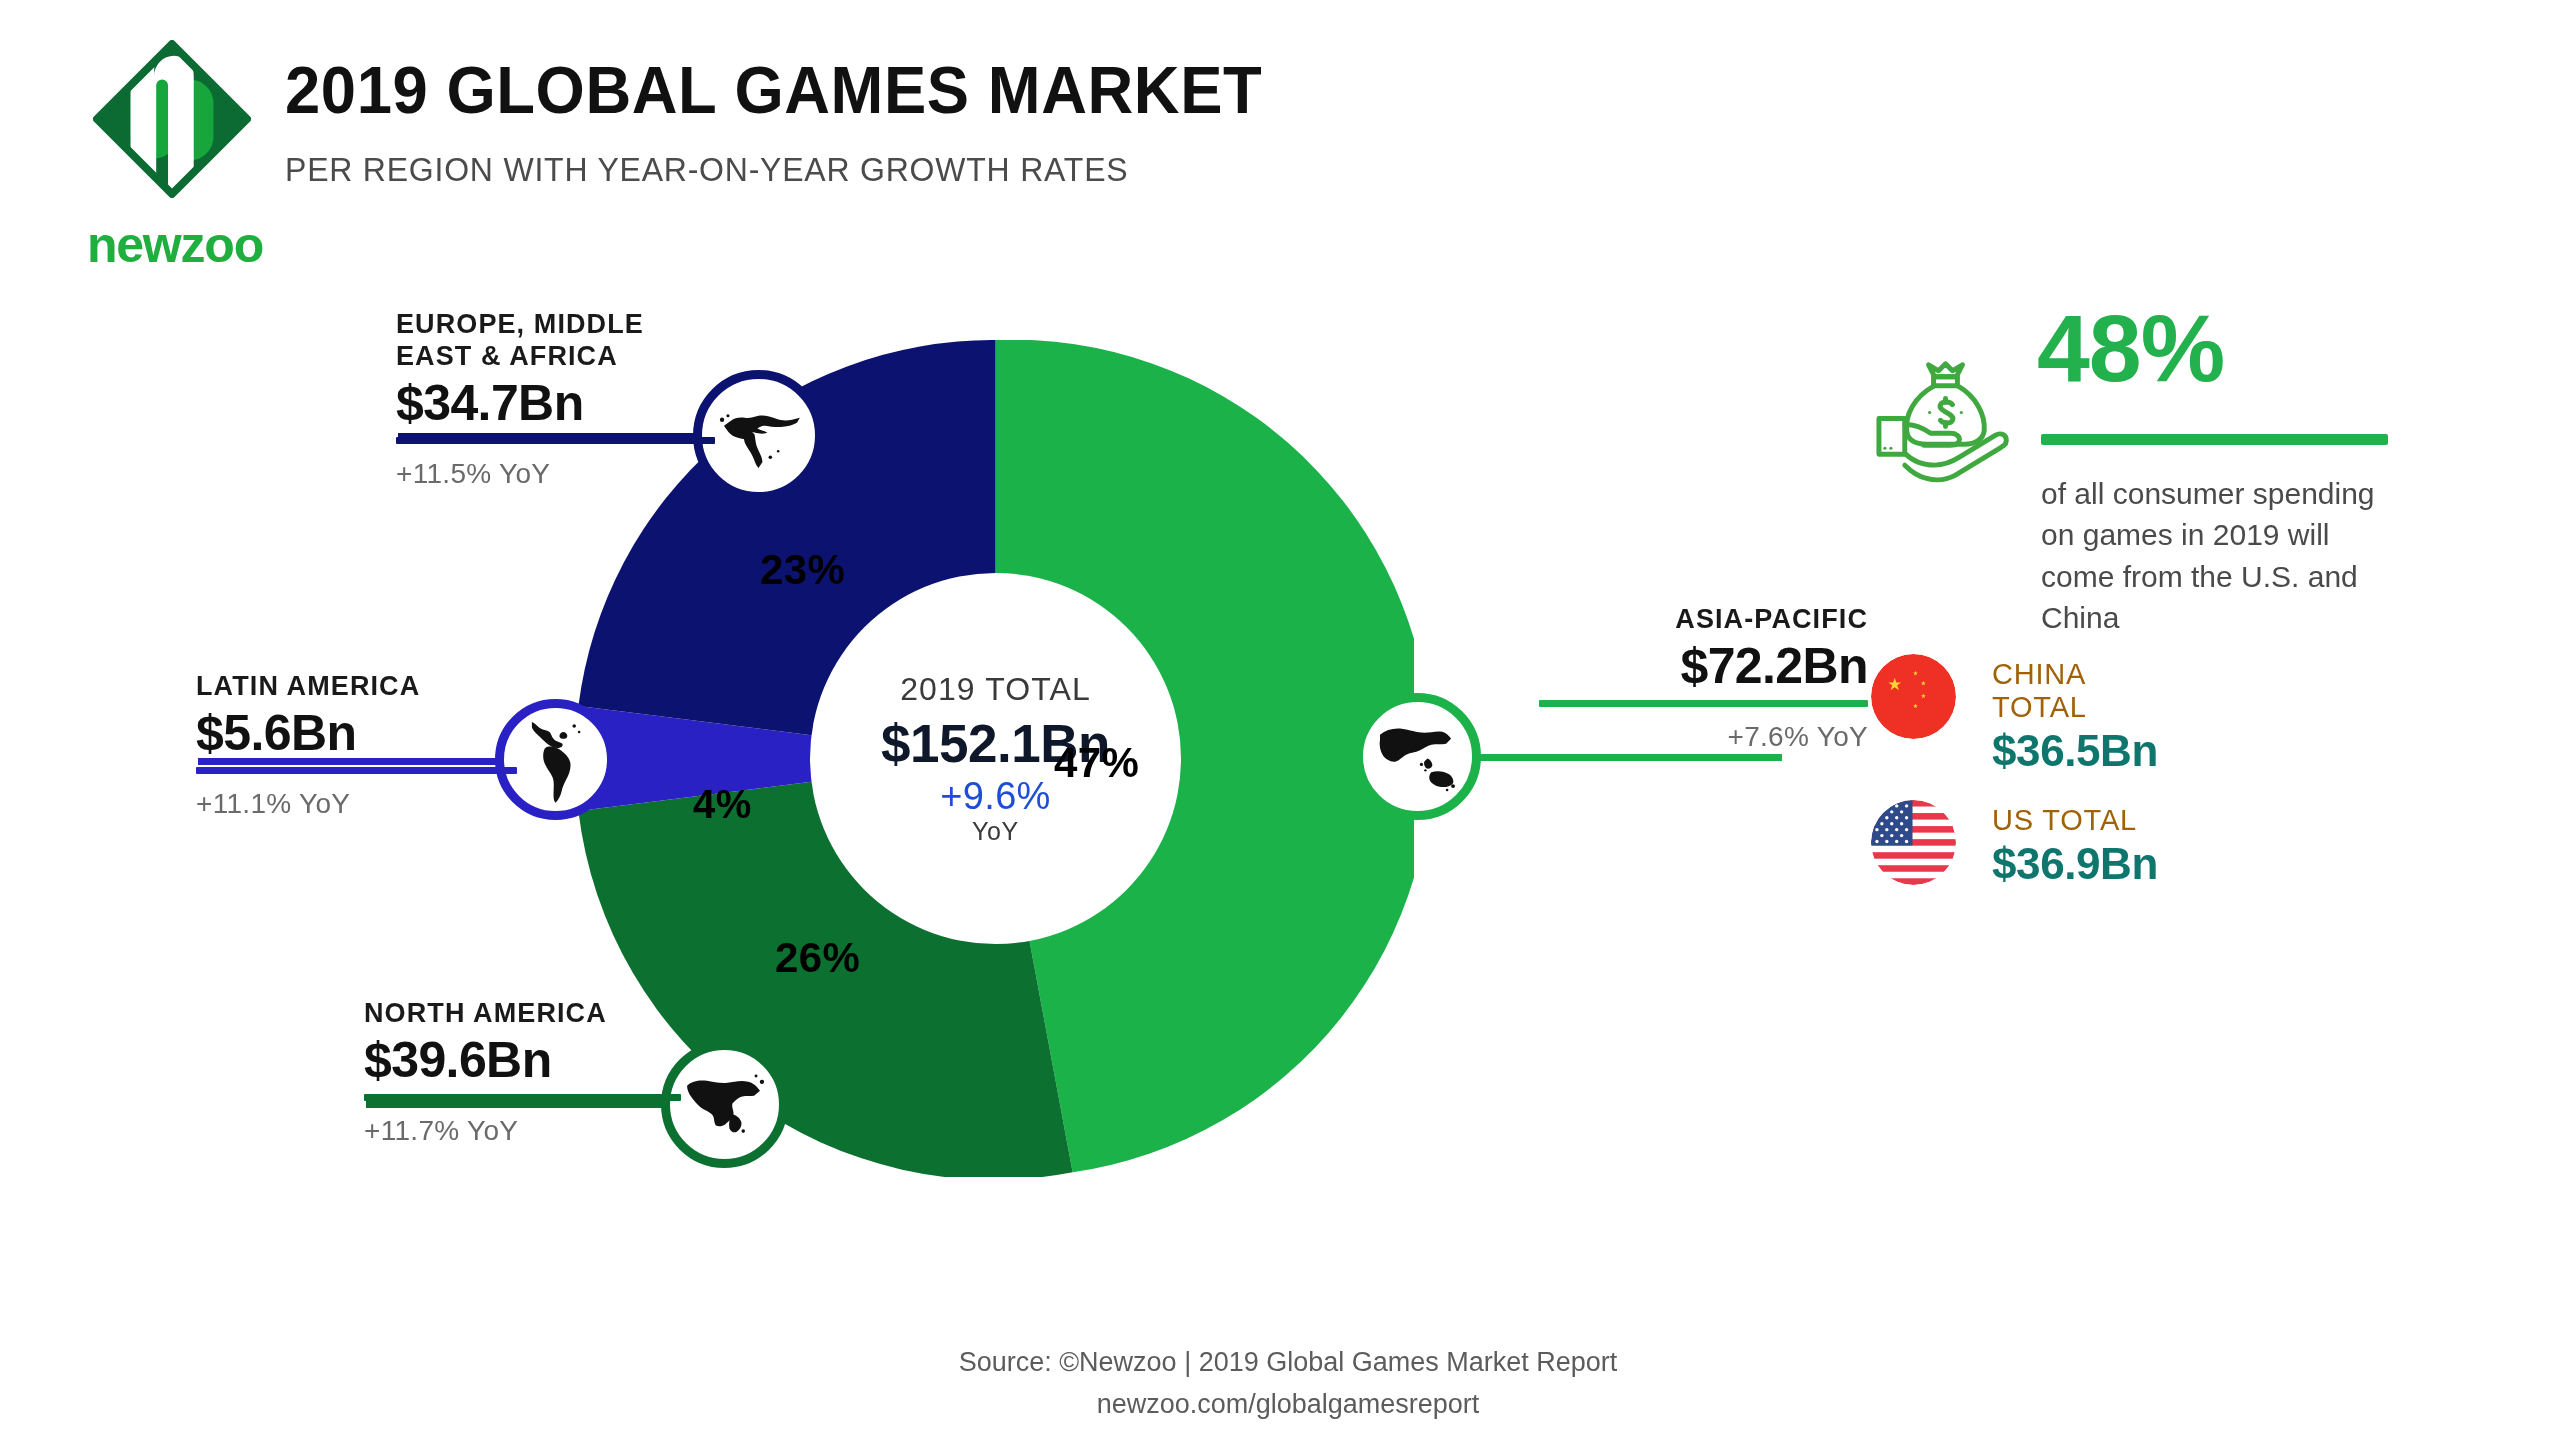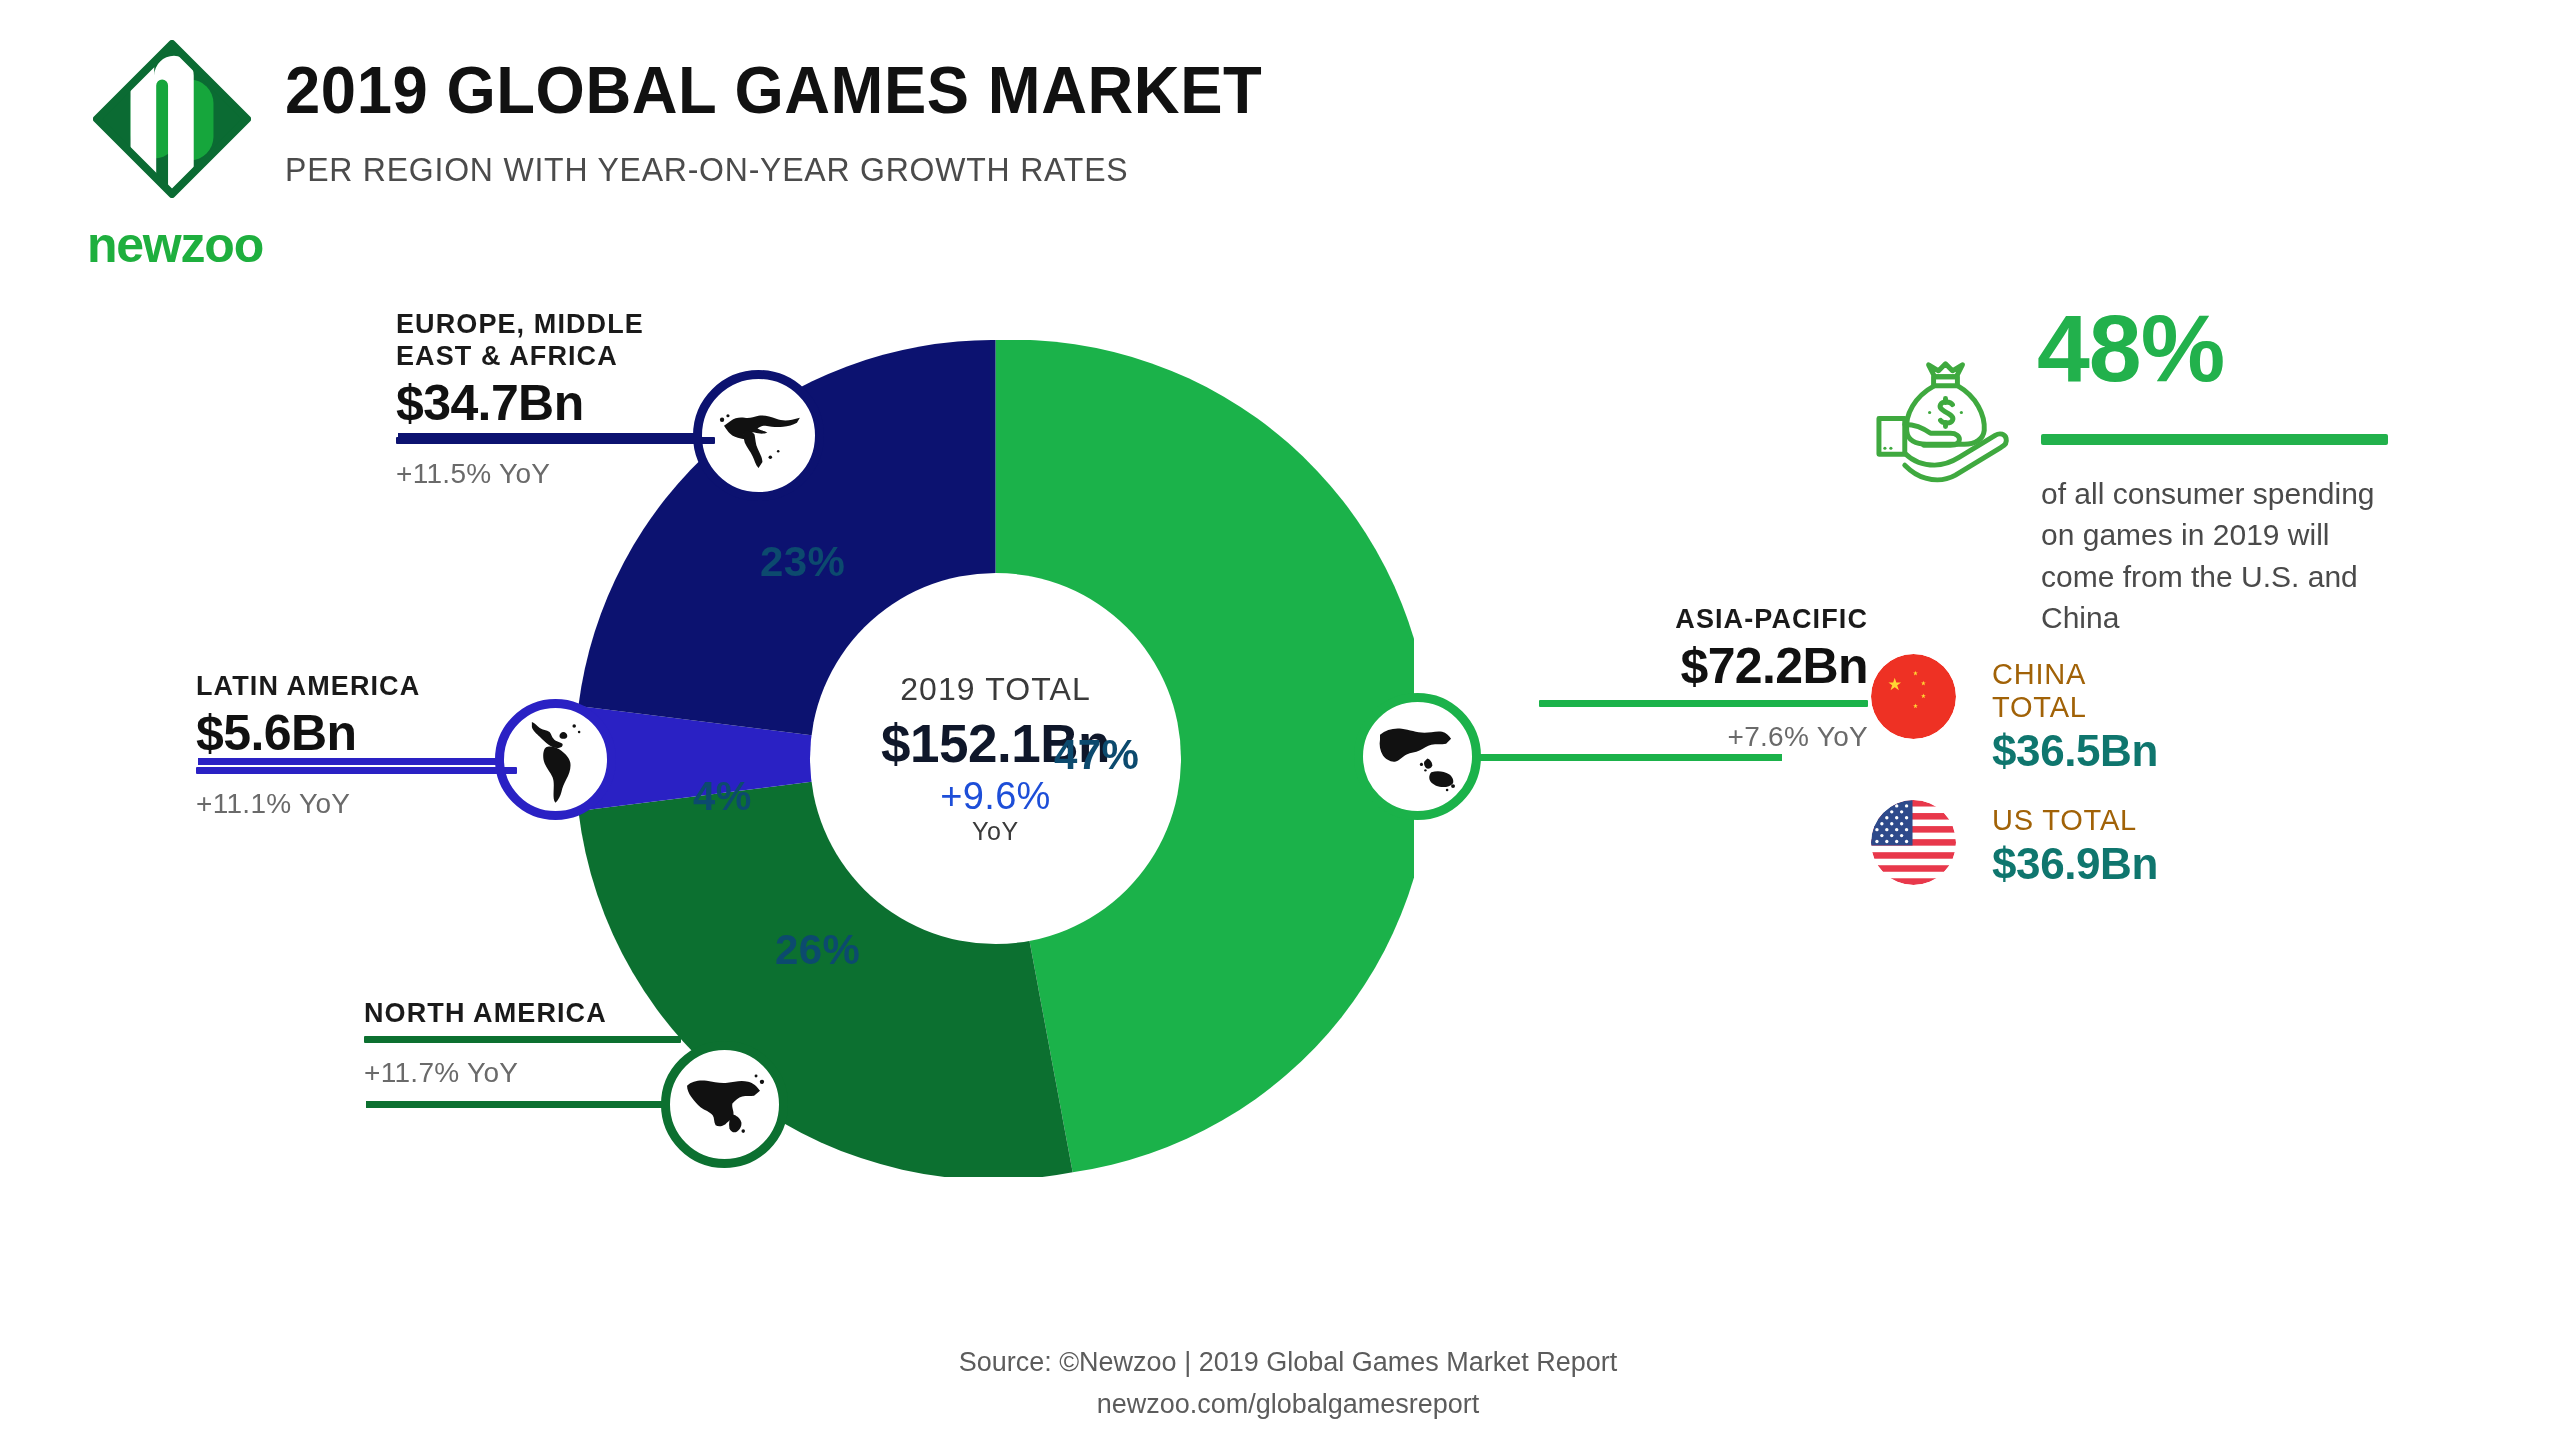--- a/index.html
+++ b/index.html
@@ -71,25 +71,26 @@
   
   #donut-wrap {
     position: absolute;
     left: 577px; top: 340px;
     width: 837px; height: 837px;
   }
   #donut-svg { display: block; width: 837px; height: 837px; }
 
   .slice-label {
     position: absolute;
-    color: #0c4a6e;
+    color: #000000;
     font-size: 42px;
     font-weight: 700;
     letter-spacing: 0.4px;
     white-space: nowrap;
+    margin-top: 8px;
   }
   #label-emea { left: 183px; top: 198px; }
   #label-apac { left: 477px; top: 391px; }
   #label-na   { left: 198px; top: 586px; }
   #label-latam{ left: 116px; top: 434px; font-size: 40px; }
 
   #donut-center {
     position: absolute;
     left: 233px; top: 233px;
     width: 371px; height: 371px;
@@ -321,20 +322,21 @@
   <svg width="87" height="69" viewBox="0 0 88 70">
     <path fill="#111" d="M6 16c5-5 13-6 20-5 7 1 14 3 21 2 7-1 14-3 21-1 5 1 9 5 12 9l-6 5c-4 1-8 0-12 1-4 1-7 4-10 7-1 4 2 8 1 12-1 4-5 6-8 9-3 2-7 3-10 1-2-3-1-7-3-10-3-4-8-5-12-8-4-3-7-7-10-11-2-3-4-7-4-11z"></path>
     <path fill="#111" d="M52 45c4 1 8 4 9 8 1 4-2 8-5 10-3 1-6-1-7-4-1-5 0-10 3-14z"></path>
     <circle fill="#111" cx="82" cy="12" r="2.2"></circle>
     <circle fill="#111" cx="76" cy="6" r="1.5"></circle>
     <circle fill="#111" cx="63" cy="62" r="1.8"></circle>
   </svg>
 </div>
 <div class="callout" style="left:364px; top:998px; width:327px;">
   <div class="region-name">NORTH AMERICA</div>
+  <div class="region-value">$39.6Bn</div>
   <div class="rule" style="background:#0C7030; width:317px;"></div>
   <div class="region-growth">+11.7% YoY</div>
 </div>
 
 <div class="connector" style="left:1445px; top:754px; width:337px; background:#1BB24A;"></div>
 <div class="pin" style="left:1354px; top:693px; width:127px; height:127px; border:9px solid #1BB24A;">
   <svg width="83" height="75" viewBox="0 0 84 76">
     <path fill="#111" d="M4 16c6-5 14-7 22-6 8 1 15 4 23 4 6 0 12-2 18-1 4 1 7 4 9 7l-5 5c-5 1-10 0-15 1-4 1-8 4-12 6-4 2-9 2-13 4-4 2-7 6-11 7-5 1-10-2-13-6-3-5-4-11-3-16 0-2 0-4 0-5z"></path>
     <path fill="#111" d="M52 40c3 1 5 4 5 7-1 3-4 4-6 3-2-2-3-5-2-7l3-3z"></path>
     <path fill="#111" d="M56 54c6-2 13-1 18 2 3 2 5 6 4 9-2 3-6 4-10 4-5 0-10-2-13-6-2-3-1-7 1-9z"></path>

